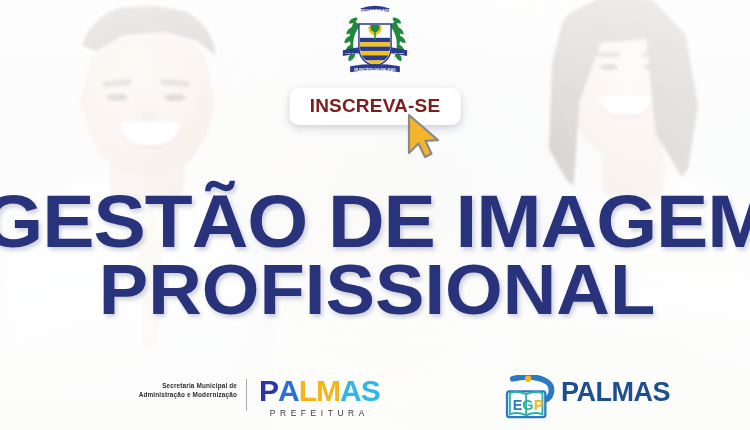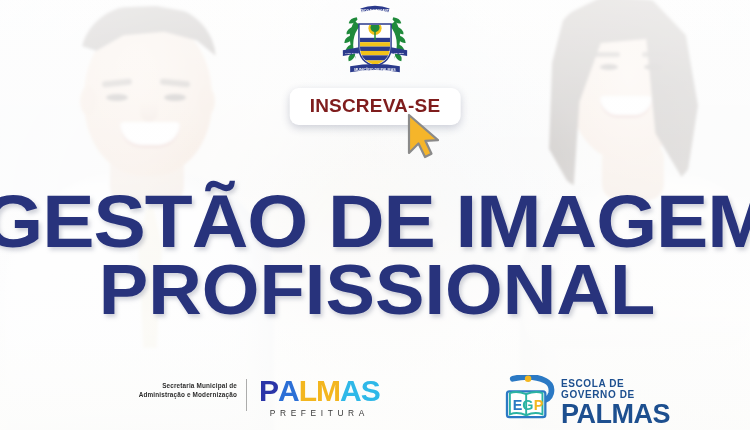--- a/index.html
+++ b/index.html
@@ -338,20 +338,19 @@
           <path d="M10 4 Q30 -1 44 6 Q52 10 50 19 Q48 27 38 27" fill="none" stroke="#2b79c4" stroke-width="6" stroke-linecap="round"></path>
           <circle cx="26" cy="4" r="3.4" fill="#f3b61f"></circle>
           <rect x="4" y="17" width="40" height="27" rx="2.5" fill="#ffffff" stroke="#2b79c4" stroke-width="2.4"></rect>
           <path d="M24 20 Q14 16 7 19 L7 41 Q15 38 24 42 Q33 38 41 41 L41 19 Q34 16 24 20 Z" fill="#ffffff" stroke="#2bb3a3" stroke-width="2"></path>
           <line x1="24" y1="20" x2="24" y2="42" stroke="#2bb3a3" stroke-width="2"></line>
           <text x="10" y="37" font-family="Liberation Sans, sans-serif" font-size="15" font-weight="bold" fill="#2b79c4">E</text>
           <text x="20" y="37" font-family="Liberation Sans, sans-serif" font-size="15" font-weight="bold" fill="#2bb3a3">G</text>
           <text x="32" y="37" font-family="Liberation Sans, sans-serif" font-size="15" font-weight="bold" fill="#f3b61f">P</text>
         </svg>
         <div class="egp-text">
-          <div class="egp-top">ESCOLA DE GOVERNO DE</div>
           <div class="egp-main">PALMAS</div>
         </div>
       </div>
 
     </div>
   </div>
 </div>
 
 </body></html>

